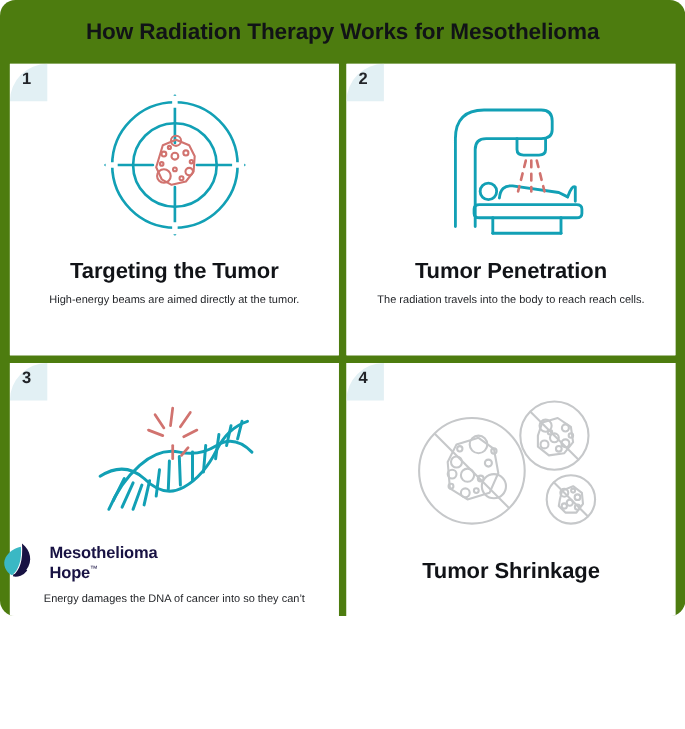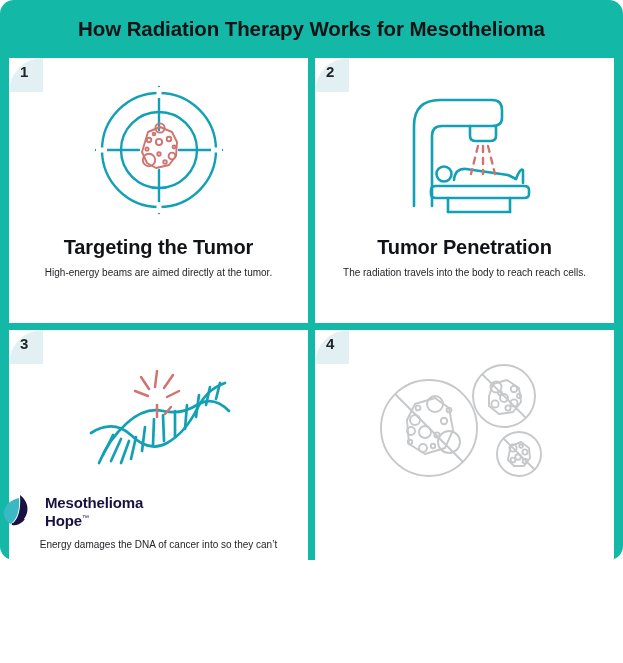--- a/index.html
+++ b/index.html
@@ -11,21 +11,21 @@
     height: 663px;
     background: #ffffff;
     font-family: "Liberation Sans", sans-serif;
     overflow: hidden;
   }
   .infographic {
     position: relative;
     width: 623px;
     height: 560px;
     box-sizing: border-box;
-    background: #14b8a6;
+    background: #4d7c0f;
     border-radius: 14px;
     overflow: hidden;
   }
   .headline {
     position: absolute;
     top: 0;
     left: 0;
     width: 623px;
     height: 58px;
     display: flex;
@@ -330,20 +330,21 @@
             <circle cx="136" cy="90" r="3.6"></circle>
             <circle cx="148" cy="94" r="2.6"></circle>
             <circle cx="141" cy="99" r="2.8"></circle>
             <circle cx="148" cy="103" r="2.4"></circle>
             <circle cx="136" cy="102" r="2.4"></circle>
             <circle cx="144" cy="88" r="1.8"></circle>
           </g>
         </svg>
       </div>
 
+      <div class="card-title">Tumor Shrinkage</div>
     </div>
 
   </div>
 
   <div class="footer">
     <span>
       <svg width="36" height="34" viewBox="0 0 36 34" fill="none">
         <path d="M20 2 C28 8 30 18 24 26 C21 30 16 32 12 31 C18 26 21 18 20 2 Z" fill="#181243"></path>
         <path d="M19 5 C20 17 17 26 11 31 C5 28 2 21 5 15 C8 9 14 6 19 5 Z" fill="#3ab8c4"></path>
         <path d="M12 31 C16 32 21 30 24 26" stroke="#181243" stroke-width="2" fill="none"></path>

